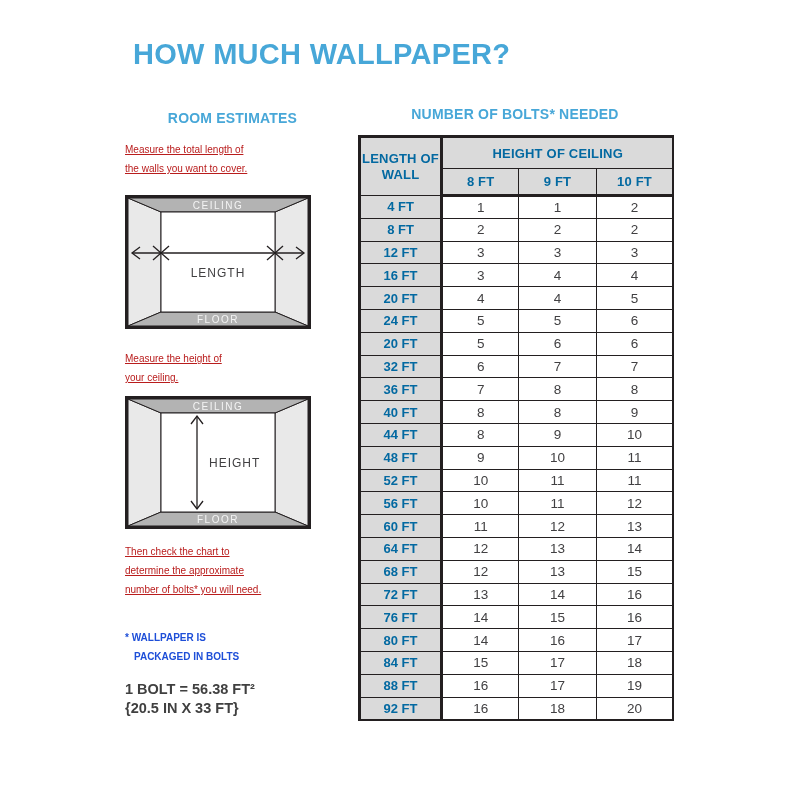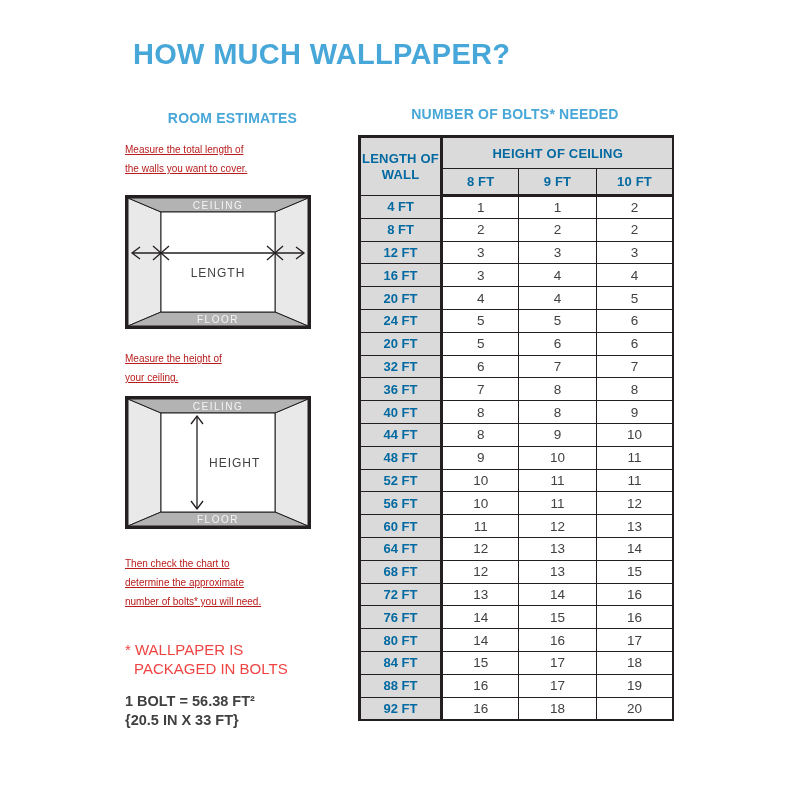--- a/index.html
+++ b/index.html
@@ -41,22 +41,22 @@
     line-height: 19px;
     color: #b91c1c;
     text-decoration: underline;
   }
   .step-line { white-space: nowrap; }
   .step1 { margin-top: 14px; }
   .diagram { display: block; }
   .diagram1 { margin-top: 17px; }
   .step2 { margin-top: 20px; }
   .diagram2 { margin-top: 9px; }
-  .step3 { margin-top: 25px; }
-  .note { margin-top: 29px; font-size: 15px; font-weight: normal; line-height: 19px; color: #ef4444; }
+  .step3 { margin-top: 13px; }
+  .note { margin-top: 29px; font-size: 10px; font-weight: bold; line-height: 19px; color: #1d4ed8; }
   .note .indent { padding-left: 9px; }
   .spec { margin-top: 14px; font-size: 14.5px; font-weight: bold; line-height: 19px; color: #404040; }
   
   .right-col {
     position: absolute;
     left: 358px; top: 106px;
     width: 314px;
   }
   .right-col .section-heading { text-align: center; }
   table.bolts {

